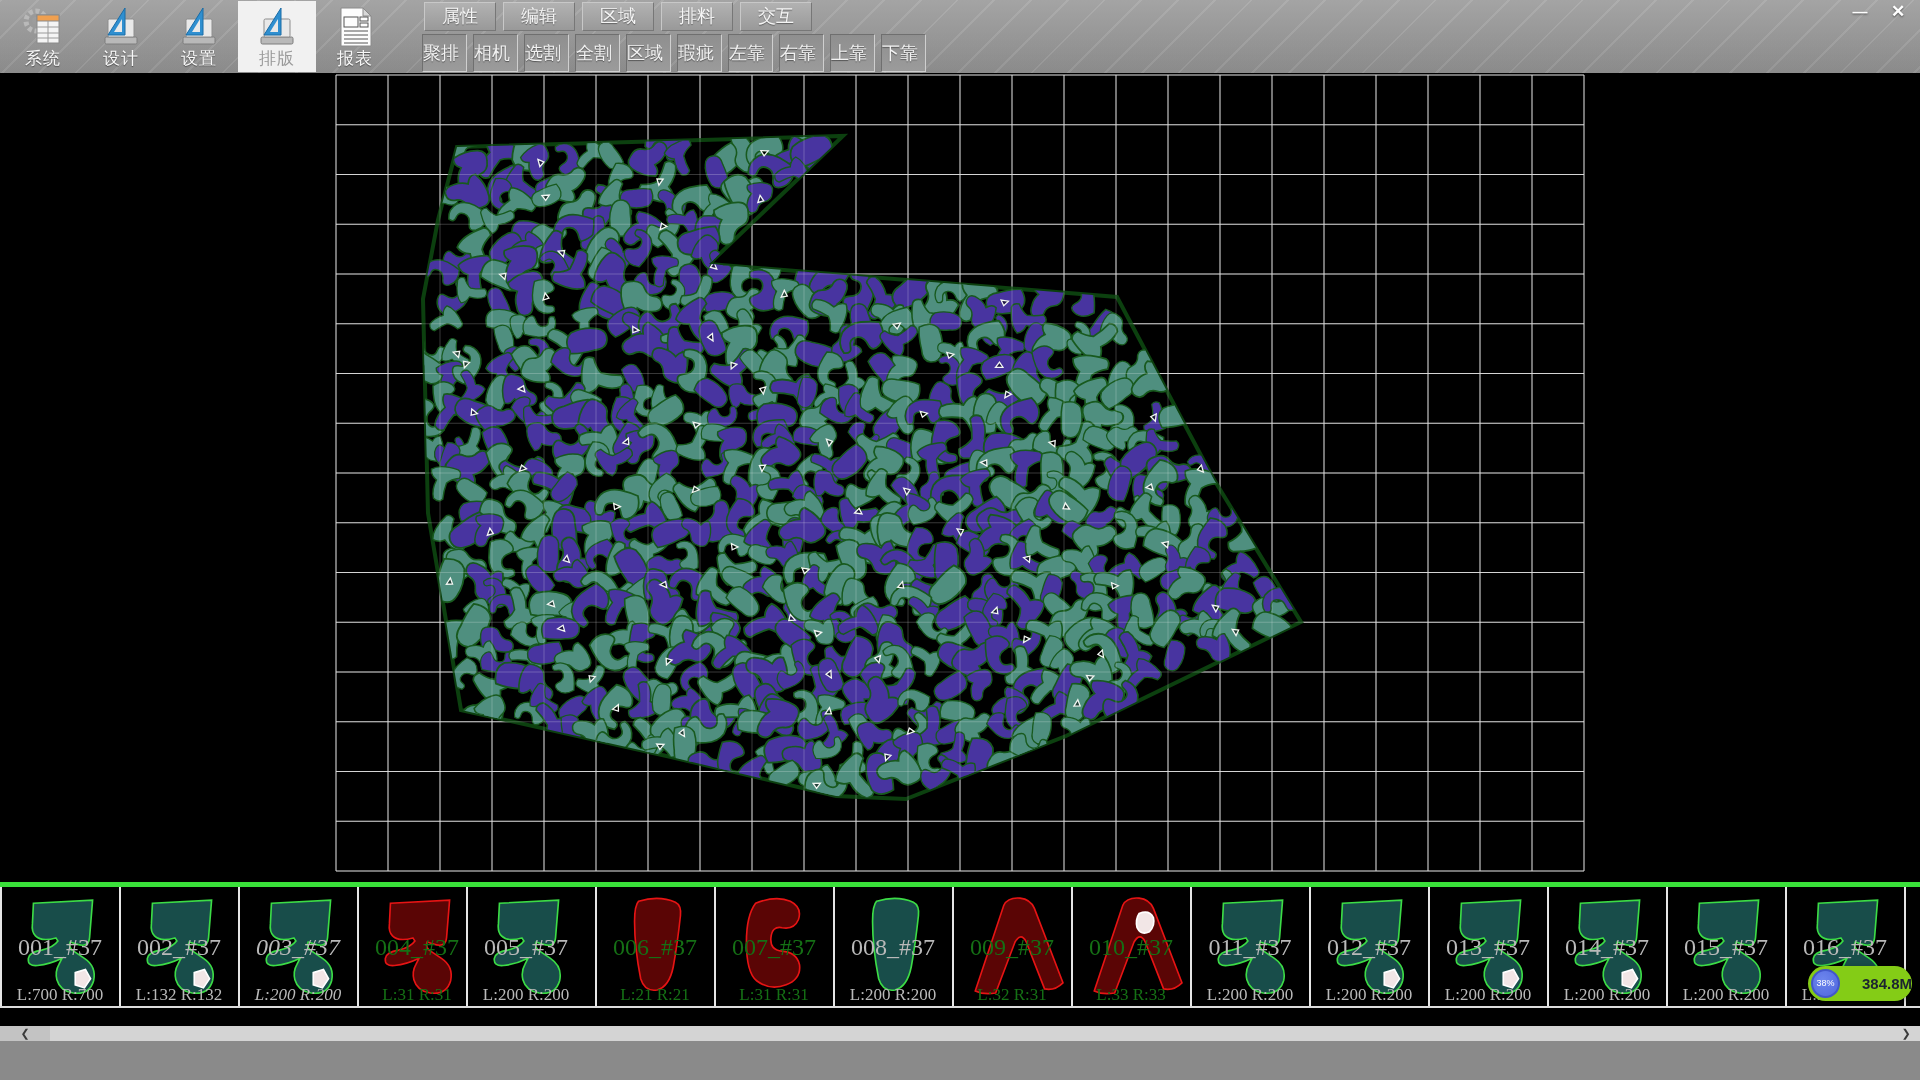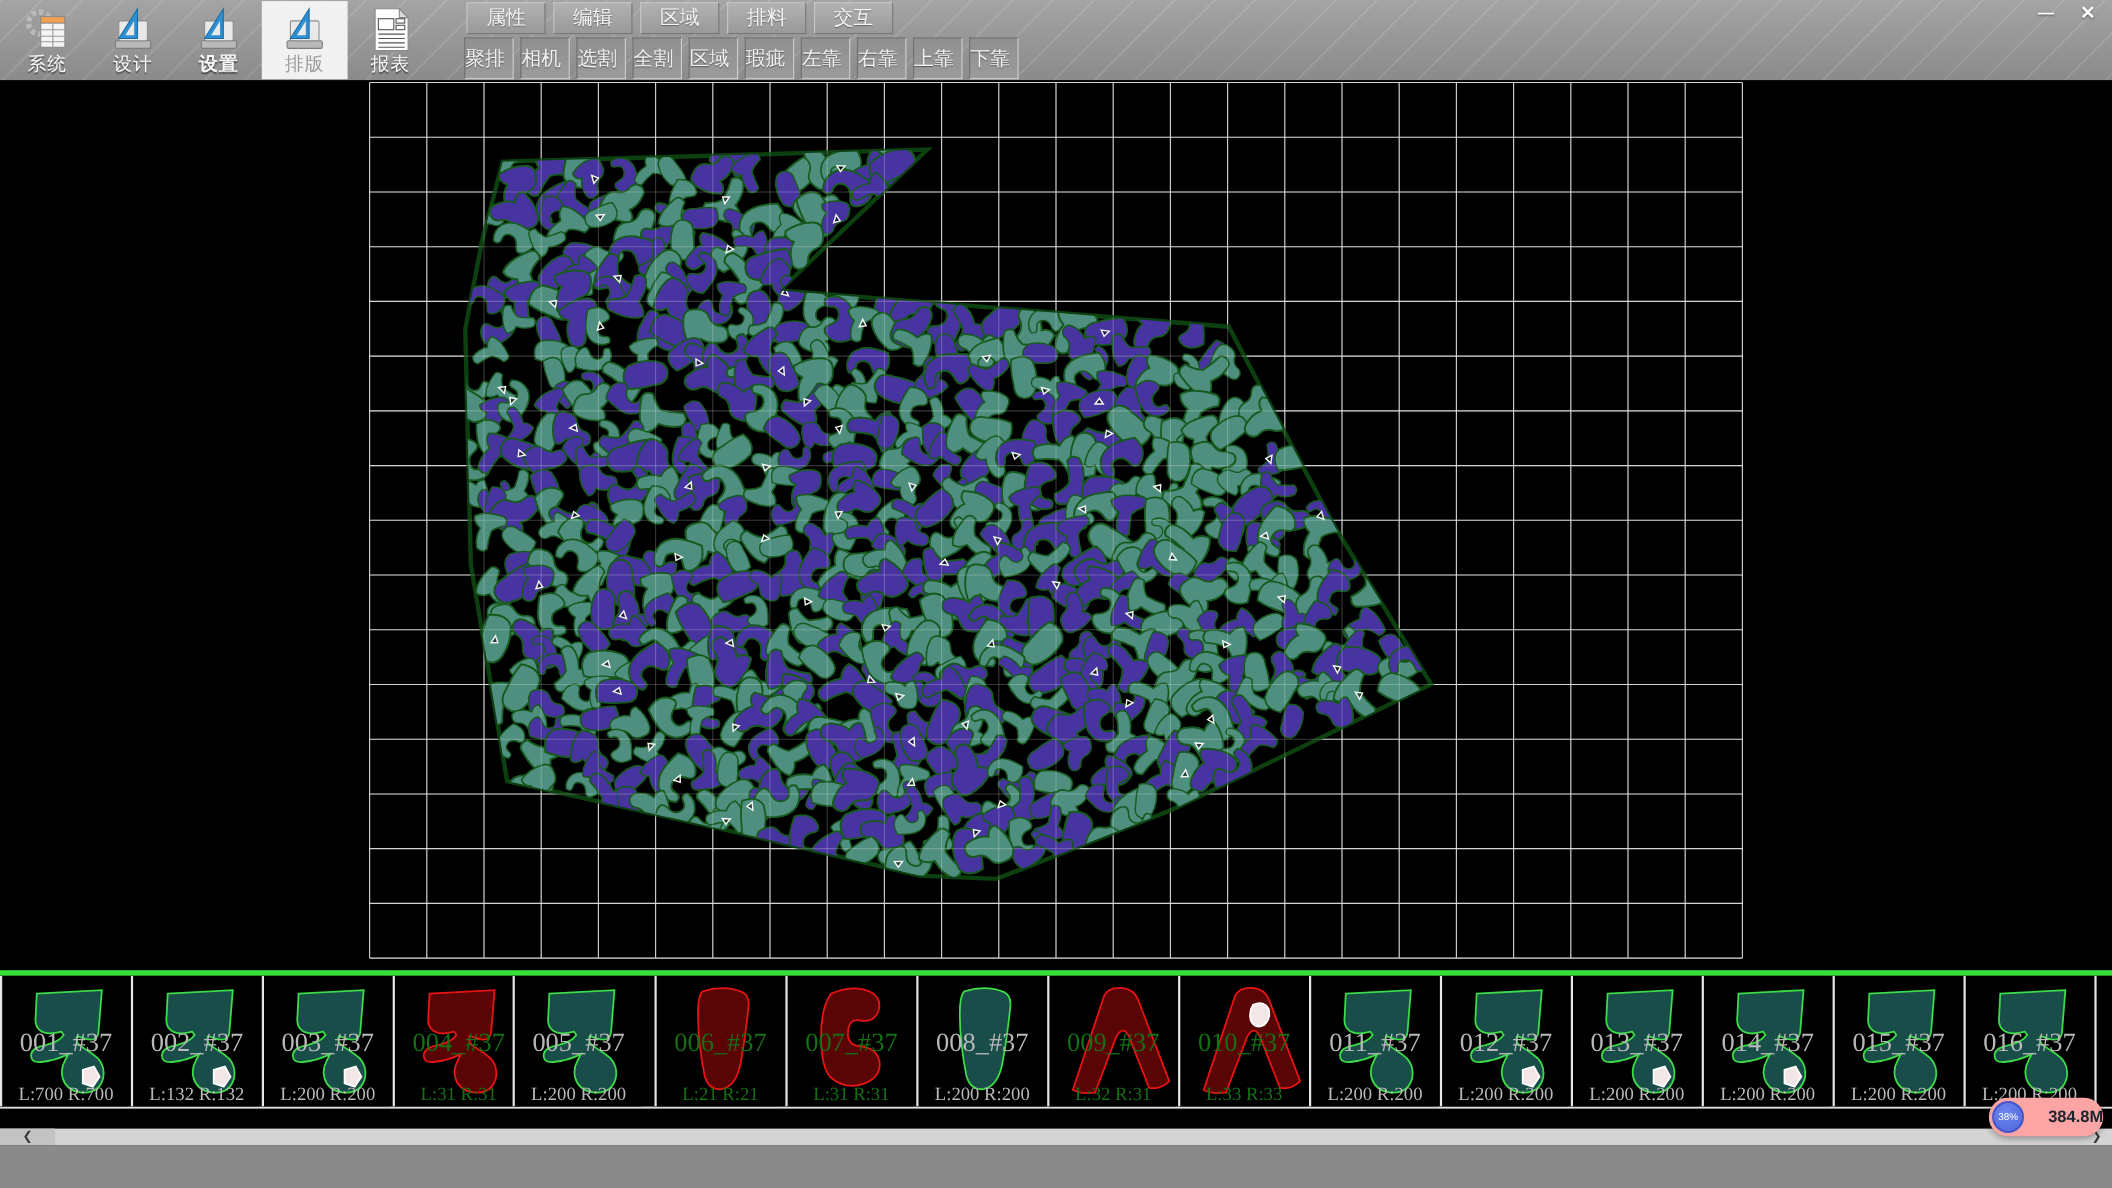--- a/index.html
+++ b/index.html
@@ -53,22 +53,22 @@
   
   #gapblack { position:absolute; left:0; top:1008px; width:1920px; height:18px; background:#000; }
   #hscroll { position:absolute; left:0; top:1026px; width:1920px; height:15px; background:#d4d4d4; }
   #hscroll .arrow { position:absolute; top:0; height:15px; line-height:15px; font-size:11px;
     color:#3a3a3a; text-align:center; }
   #arrow-left { left:0; width:50px; background:#c3c3c3; }
   #arrow-right { right:4px; width:20px; }
   #footer { position:absolute; left:0; top:1041px; width:1920px; height:39px; background:#8a8a8a; }
 
   
-  #badge { position:absolute; left:1808px; top:998px; width:104px; height:35px;
-    background:#fca5a5; border-radius:18px; box-shadow:0 2px 6px rgba(0,0,0,0.35);
+  #badge { position:absolute; left:1808px; top:966px; width:104px; height:35px;
+    background:#84cc16; border-radius:18px; box-shadow:0 2px 6px rgba(0,0,0,0.35);
     display:flex; align-items:center; }
   #badge .pct { width:29px; height:29px; margin-left:3px; border-radius:50%;
     background:radial-gradient(circle at 40% 35%, #6d86ee, #4f66dd);
     border:2px solid #4257c9; color:#fff; font-size:9px; line-height:25px; text-align:center; }
   #badge .mem { flex:1; text-align:right; color:#1c2430; font-size:15px; font-weight:bold; }
 </style>
 </head>
 <body>
 
 <div id="app">
@@ -91,21 +91,21 @@
         </div>
         <div class="bigbtn" style="left: 82px;">
           <svg viewBox="0 0 44 44" class="bicon">
             <rect x="6" y="32" width="32" height="7" rx="1.5" fill="#b9b9b9" stroke="#7d7d7d"></rect>
             <rect x="9" y="14" width="26" height="18" rx="1.5" fill="#e9e9e9" stroke="#8d8d8d"></rect>
             <polygon points="26,3 26,30 9,30" fill="#2f8fd0" stroke="#1a6ca6"></polygon>
             <polygon points="23,14 23,27 15,27" fill="#e9e9e9"></polygon>
           </svg>
           <span class="blabel">设计</span>
         </div>
-        <div class="bigbtn" style="left: 160px; font-weight: bold;">
+        <div class="bigbtn" style="left: 160px;">
           <svg viewBox="0 0 44 44" class="bicon">
             <rect x="6" y="32" width="32" height="7" rx="1.5" fill="#b9b9b9" stroke="#7d7d7d"></rect>
             <rect x="9" y="14" width="26" height="18" rx="1.5" fill="#e9e9e9" stroke="#8d8d8d"></rect>
             <polygon points="26,3 26,30 9,30" fill="#2f8fd0" stroke="#1a6ca6"></polygon>
             <polygon points="23,14 23,27 15,27" fill="#e9e9e9"></polygon>
           </svg>
           <span class="blabel">设置</span>
         </div>
         <div class="bigbtn active" style="left: 238px;">
           <svg viewBox="0 0 44 44" class="bicon">
@@ -1003,21 +1003,21 @@
         <div class="cell" style="left: 119px;">
           <svg width="117" height="119" viewBox="0 0 117 119">
             <g transform="translate(9,4) scale(1.02)">
               <path d="M22,12 L80,9 L77,46 Q76,56 64,52 L58,50 Q56,54 60,58 L72,66 Q84,74 81,88 Q77,102 61,100 Q48,98 45,87 Q43,79 47,72 L50,66 Q38,72 26,73 Q16,74 17,66 Q18,60 30,58 Q42,55 46,49 L44,46 Q30,50 24,44 Q20,40 21,32 Z" fill="#184d4a" stroke="#3cdc46" stroke-width="1.6"></path>
               <path d="M63,80 L73,77 L78,86 L72,95 L63,92 Z" fill="#f2e6e6" stroke="#ffffff" stroke-width="1.6"></path>
             </g>
             <text x="58" y="68" text-anchor="middle" font-size="24" font-family="Liberation Serif, serif" fill="#b9b9b9">002_#37</text>
             <text x="58" y="113" text-anchor="middle" font-size="17" font-family="Liberation Serif, serif" fill="#b9b9b9">L:132 R:132</text>
           </svg>
         </div>
-        <div class="cell" style="left: 238px;">
+        <div class="cell" style="left: 238px; font-style: italic;">
           <svg width="117" height="119" viewBox="0 0 117 119">
             <g transform="translate(9,4) scale(1.02)">
               <path d="M22,12 L80,9 L77,46 Q76,56 64,52 L58,50 Q56,54 60,58 L72,66 Q84,74 81,88 Q77,102 61,100 Q48,98 45,87 Q43,79 47,72 L50,66 Q38,72 26,73 Q16,74 17,66 Q18,60 30,58 Q42,55 46,49 L44,46 Q30,50 24,44 Q20,40 21,32 Z" fill="#184d4a" stroke="#3cdc46" stroke-width="1.6"></path>
               <path d="M63,80 L73,77 L78,86 L72,95 L63,92 Z" fill="#f2e6e6" stroke="#ffffff" stroke-width="1.6"></path>
             </g>
             <text x="58" y="68" text-anchor="middle" font-size="24" font-family="Liberation Serif, serif" fill="#b9b9b9">003_#37</text>
             <text x="58" y="113" text-anchor="middle" font-size="17" font-family="Liberation Serif, serif" fill="#b9b9b9">L:200 R:200</text>
           </svg>
         </div>
         <div class="cell" style="left: 357px;">

